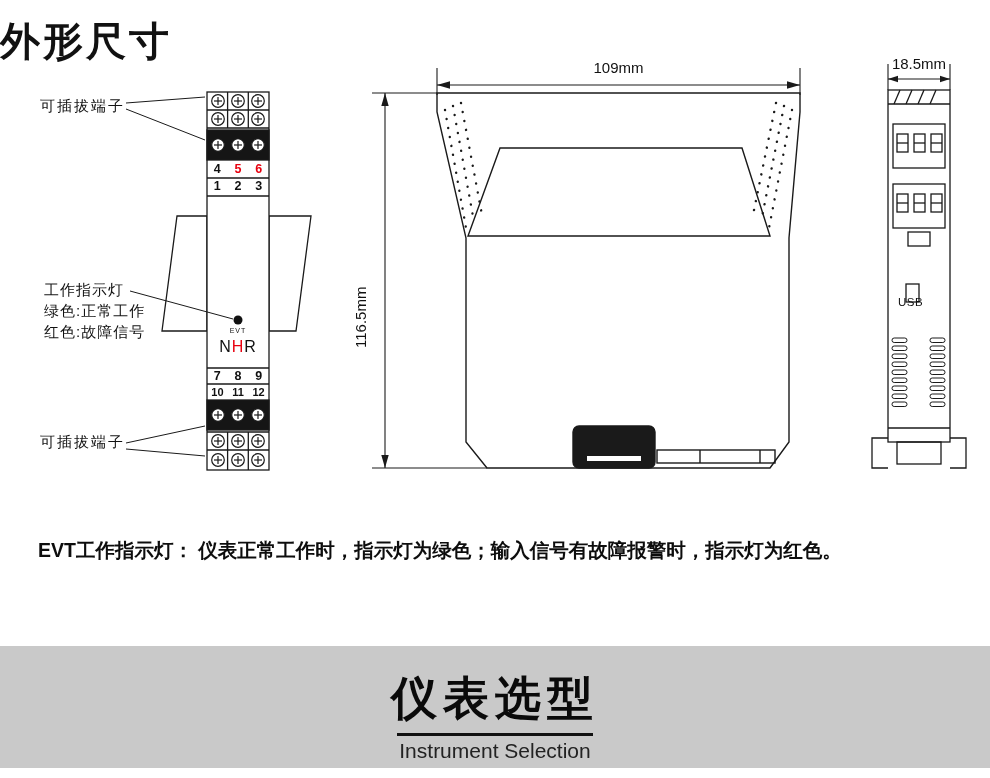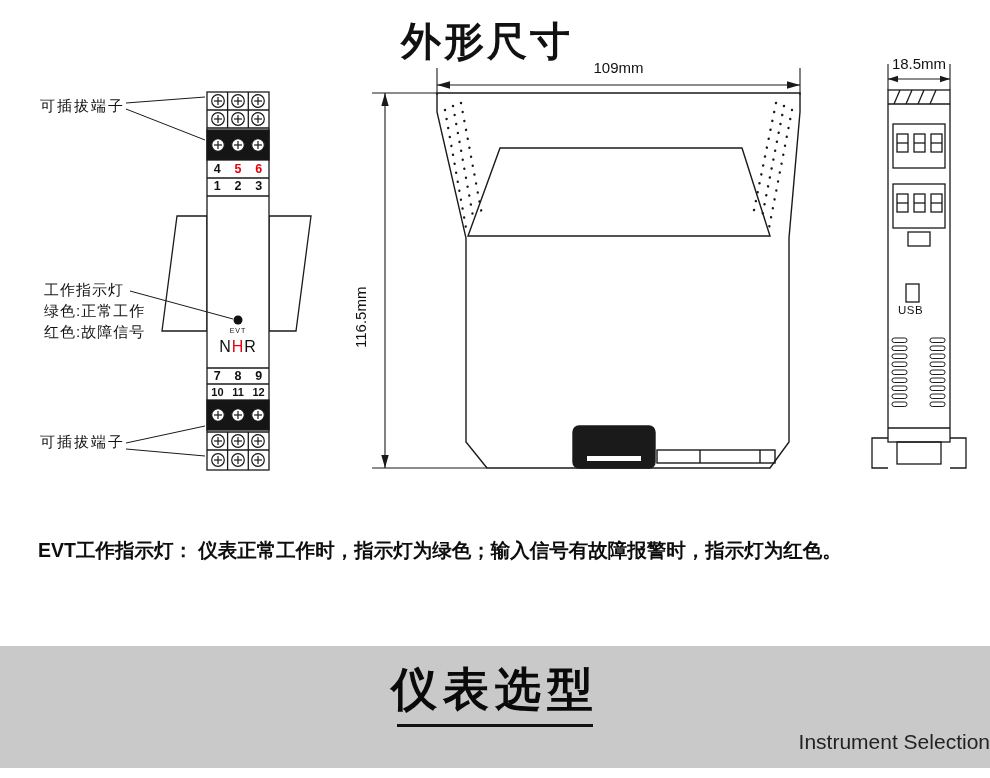--- a/index.html
+++ b/index.html
@@ -1,39 +1,39 @@
 <!DOCTYPE html>
 <html><head>
 <meta charset="utf-8">
 <style>
   * { margin:0; padding:0; box-sizing:border-box; }
   body { background:#fff; font-family:"Liberation Sans","DejaVu Sans",sans-serif; color:#111; }
   .page { position:relative; width:990px; height:778px; background:#fff; overflow:hidden; }
   .diagram { position:absolute; left:0; top:0; }
   .abs { position:absolute; }
-  .main-title { left:0; right:16px; top:14px; text-align:center; font-size:40px; font-weight:800; letter-spacing:3px; }
+  .main-title { left:0; right:16px; top:14px; font-size:40px; font-weight:800; letter-spacing:3px; }
   .cn-label { font-size:15px; letter-spacing:2px; color:#111; }
   .ind-block { left:44px; top:279px; font-size:15px; line-height:21px; letter-spacing:1px; }
   .num-row { left:207px; width:62px; display:flex; justify-content:space-around; align-items:center;
              font-size:12.5px; font-weight:bold; line-height:15px; }
   .num-row.small { font-size:11px; }
   .red { color:#e8000f; }
   .evt-label { left:207px; top:327px; width:62px; text-align:center; font-size:7px; letter-spacing:1px; }
   .brand { left:207px; top:338px; width:62px; text-align:center; font-size:16px; font-weight:400; letter-spacing:1px; }
   .dim { font-size:15px; color:#111; }
   .dim-109 { left:437px; top:59px; width:363px; text-align:center; }
   .dim-1165 { left:352px; top:348px; transform:rotate(-90deg); transform-origin:0 0; white-space:nowrap; }
   .dim-185 { left:880px; top:55px; width:78px; text-align:center; }
-  .usb-label { left:898px; top:304px; font-size:11.5px; letter-spacing:0.5px; }
+  .usb-label { left:898px; top:296px; font-size:11.5px; letter-spacing:0.5px; }
   .notes { left:38px; top:532px; width:930px; font-size:19.5px; font-weight:bold; line-height:37px; color:#0d0d0d; }
   .notes p { margin:0; }
   .footer { left:0; top:646px; width:990px; height:122px; background:#c9c9c9; text-align:center; }
-  .footer-title { padding-top:13px; font-size:46px; font-weight:800; letter-spacing:6px; color:#0a0a0a; }
+  .footer-title { padding-top:22px; font-size:46px; font-weight:800; letter-spacing:6px; color:#0a0a0a; }
   .footer-divider { width:196px; height:3px; background:#111; margin:3px auto 3px; }
-  .footer-sub { font-size:21px; color:#222;text-align:right; }
+  .footer-sub { font-size:21px; color:#222; }
 </style>
 </head>
 <body>
 
 <div class="page">
 
   <svg class="diagram" width="990" height="520" viewBox="0 0 990 520" xmlns="http://www.w3.org/2000/svg">
     <defs>
       <g id="screw">
         <circle r="6.3" fill="#fff" stroke="#1a1a1a" stroke-width="1.2"></circle>

